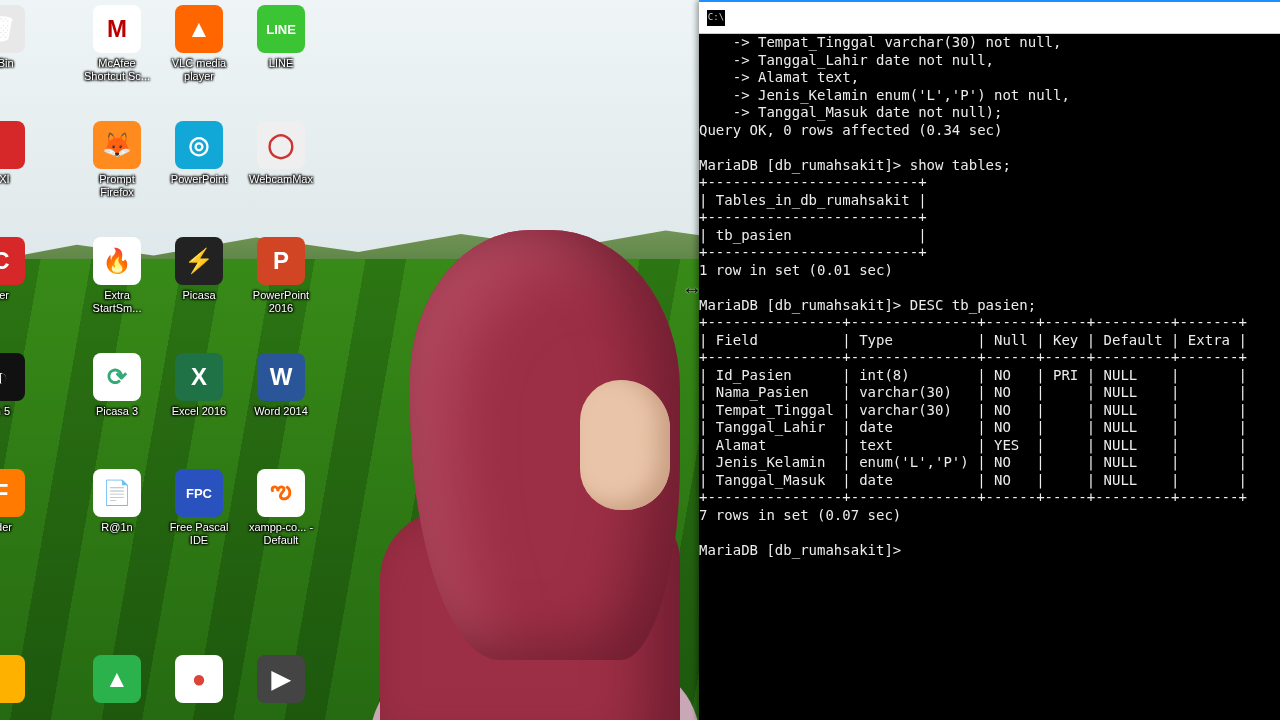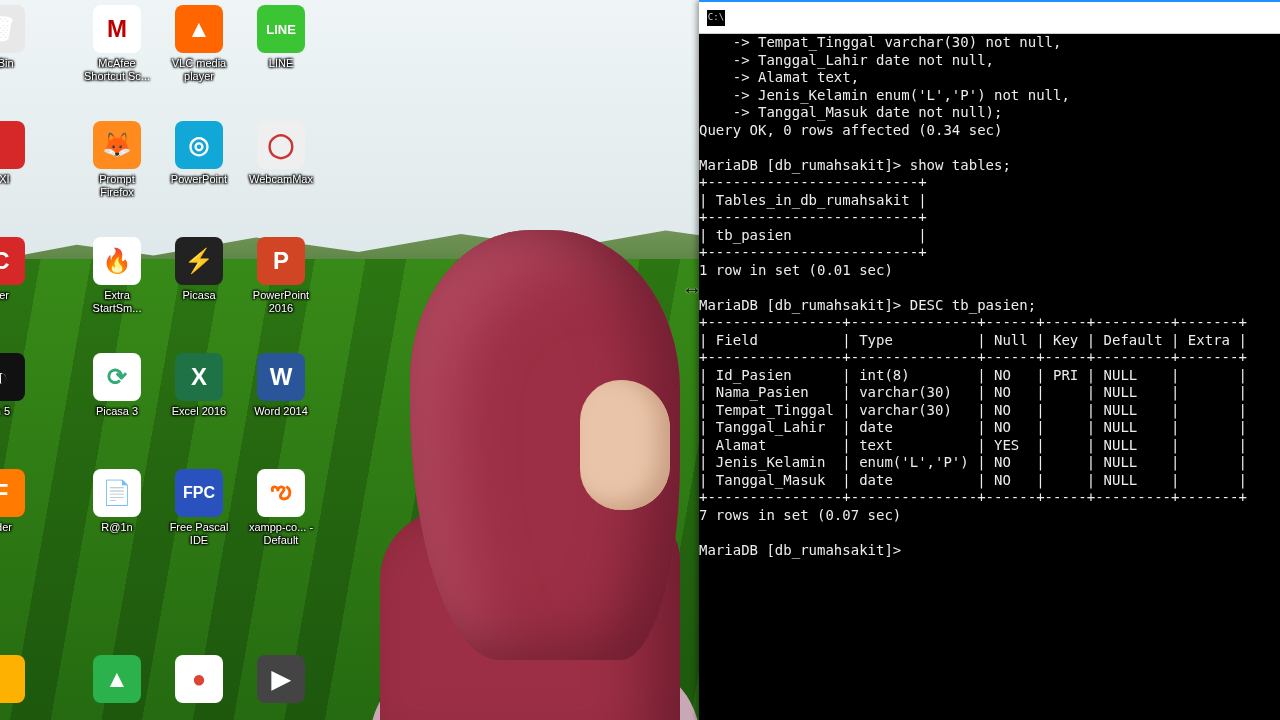--- a/index.html
+++ b/index.html
@@ -170,21 +170,21 @@
     </div>
     <div class="dicon half-left">
       <div class="img" style="background: rgb(255, 122, 0);">F</div>
       <div class="lbl">ader</div>
     </div>
     <div class="dicon">
       <div class="img" style="background: rgb(255, 255, 255); color: rgb(102, 102, 102);">📄</div>
       <div class="lbl">R@1n</div>
     </div>
     <div class="dicon">
-      <div class="img" style="background: rgb(42, 82, 190); font-size: 16px;">FPC</div>
+      <div class="img" style="background: rgb(42, 82, 190); font-size: 13px;">FPC</div>
       <div class="lbl">Free Pascal IDE</div>
     </div>
     <div class="dicon">
       <div class="img" style="background: rgb(255, 255, 255); color: rgb(255, 102, 0);">ఌ</div>
       <div class="lbl">xampp-co... - Default</div>
     </div>
   </div>
 <div class="icons last-row" id="iconGrid2">
     <div class="dicon half-left">
       <div class="img" style="background: rgb(255, 177, 0);"> </div>

